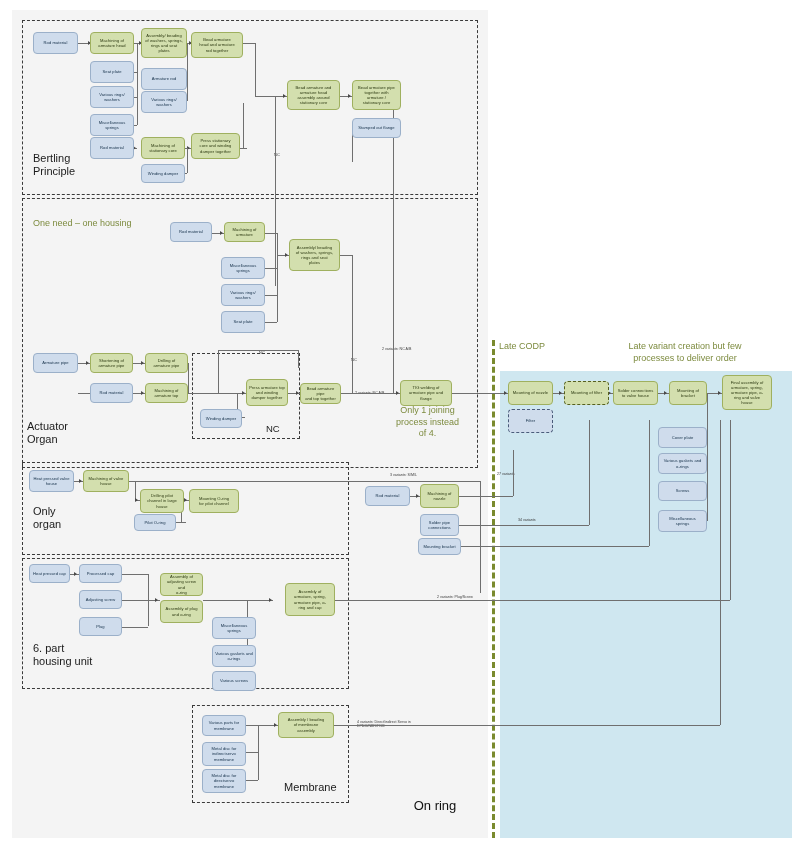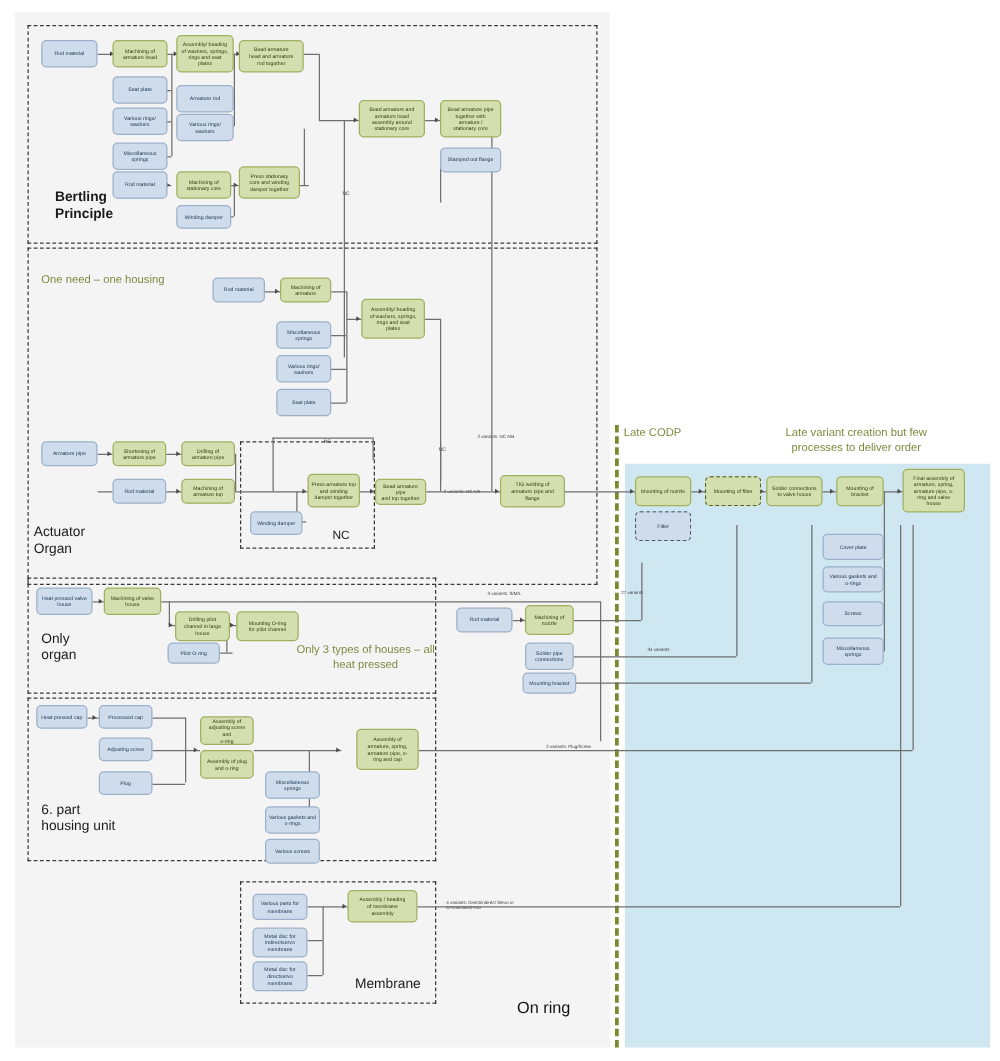--- a/index.html
+++ b/index.html
@@ -51,41 +51,42 @@
   <div class="panel-stock"></div>
   <div class="panel-order"></div>
 
   <div class="grp" style="left:22px;top:20px;width:456px;height:175px;"></div>
   <div class="grp" style="left:22px;top:198px;width:456px;height:270px;"></div>
   <div class="grp" style="left:22px;top:462px;width:327px;height:93px;"></div>
   <div class="grp" style="left:22px;top:558px;width:327px;height:131px;"></div>
   <div class="grp" style="left:192px;top:705px;width:157px;height:98px;"></div>
   <div class="grp" style="left:192px;top:353px;width:108px;height:86px;"></div>
 
-  <div class="grp-label" style="left:44px;top:152px;font-weight:bold;">Bertling
+  <div class="grp-label" style="left:33px;top:152px;">Bertling
 Principle</div>
   <div class="grp-label" style="left:27px;top:420px;">Actuator
 Organ</div>
   <div class="grp-label" style="left:33px;top:505px;">Only
 organ</div>
   <div class="grp-label" style="left:33px;top:642px;">6. part
 housing unit</div>
   <div class="grp-label" style="left:284px;top:781px;">Membrane</div>
   <div class="nc-big" style="left:266px;top:423px;">NC</div>
 
   <div class="codp"></div>
   <div class="note-l" style="left:499px;top:341px;">Late CODP</div>
   <div class="note" style="left:560px;top:341px;width:250px;white-space:pre-line;">Late variant creation but few
 processes to deliver order</div>
 
   <div class="bigtxt" style="left:390px;top:798px;width:90px;">On ring</div>
 
   <div class="note-l" style="left:33px;top:218px;">One need – one housing</div>
-  <div class="note" style="left:230px;top:514px;width:125px;white-space:pre-line;">Only 3 types of houses – all
-heat pressed</div>
+  <div class="note" style="left:370px;top:405px;width:115px;white-space:pre-line;">Only 1 joining
+process instead
+of 4.</div>
 
   <div class="vlab" style="left:382px;top:347px;">2 variants: NC A/B</div>
   <div class="vlab" style="left:355px;top:391px;">2 variants: NC A/B</div>
   <div class="vlab" style="left:390px;top:473px;">3 variants: S/M/L</div>
   <div class="vlab" style="left:437px;top:595px;">2 variants: Plug/Screw</div>
   <div class="vlab" style="left:357px;top:720px;">4 variants: Direct/indirect Servo in
 EPDM/NBR/FKM</div>
   <div class="vlab" style="left:497px;top:472px;">27 variants</div>
   <div class="vlab" style="left:518px;top:518px;">34 variants</div>
   <div class="nc-small" style="left:274px;top:152px;">NC</div>

